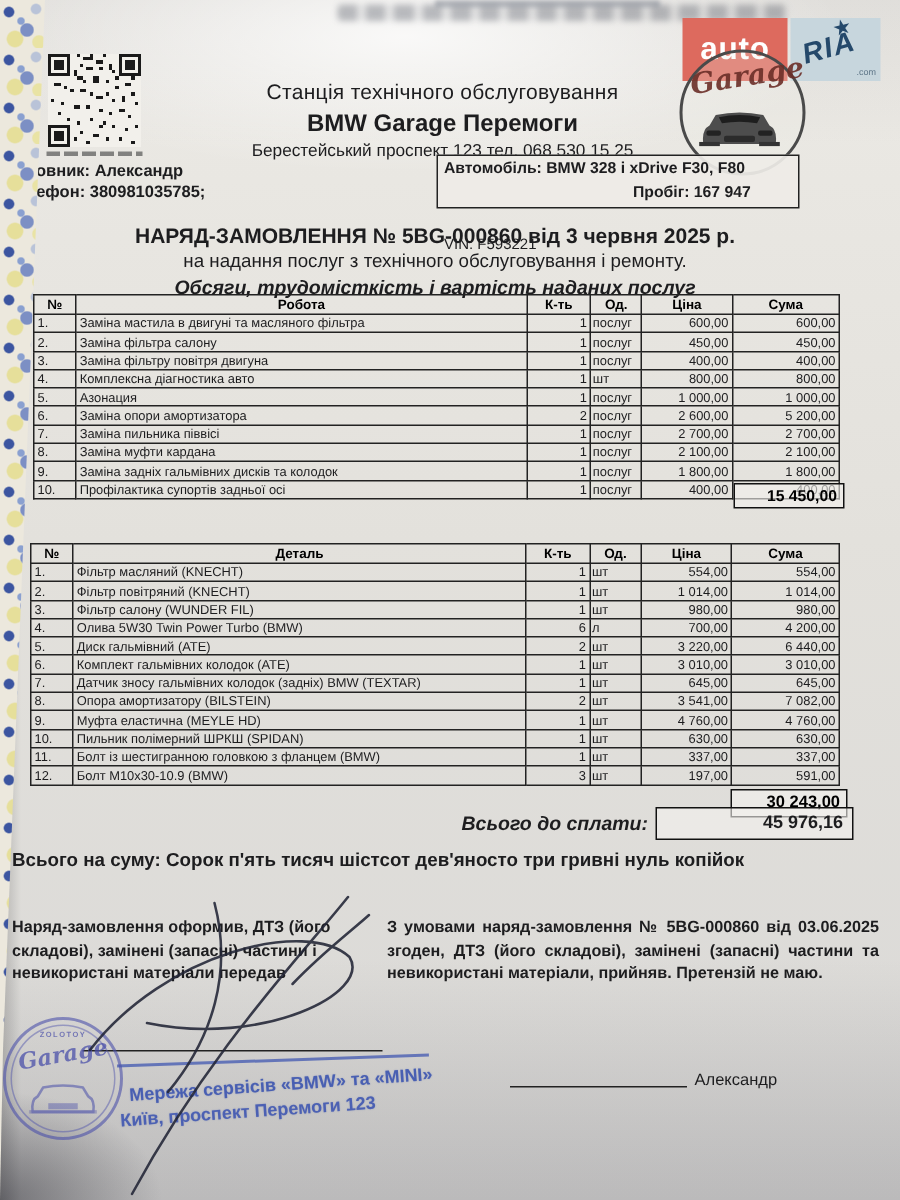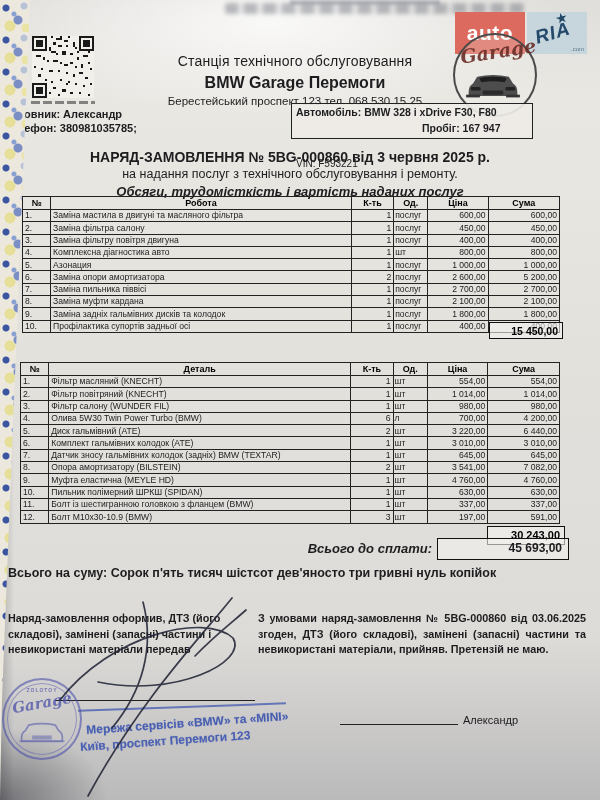--- a/index.html
+++ b/index.html
@@ -429,21 +429,21 @@
               <td class="col-unit">шт</td>
               <td class="col-price">197,00</td>
               <td class="col-sum">591,00</td>
             </tr>
           </tbody>
         </table>
     </div>
     <div class="abs totbox tot2">30 243,00</div>
 
     <div class="abs t duelabel">Всього до сплати:</div>
-    <div class="abs t duebox">45 693,00</div>
+    <div class="abs t duebox">45 976,16</div>
     <div class="abs t words">Всього на суму: Сорок п'ять тисяч шістсот дев'яносто три гривні нуль копійок</div>
 
     <div class="abs t fleft">Наряд-замовлення оформив, ДТЗ (його складові), замінені (запасні) частини і невикористані матеріали передав</div>
     <div class="abs t fright">З умовами наряд-замовлення № 5BG-000860 від 03.06.2025 згоден, ДТЗ (його складові), замінені (запасні) частини та невикористані матеріали, прийняв. Претензій не маю.</div>
 
     <div class="abs sigline1"></div>
     <div class="abs sigline2"></div>
     <div class="abs t signer">Александр</div>
 
     <div class="abs stampline"></div>

